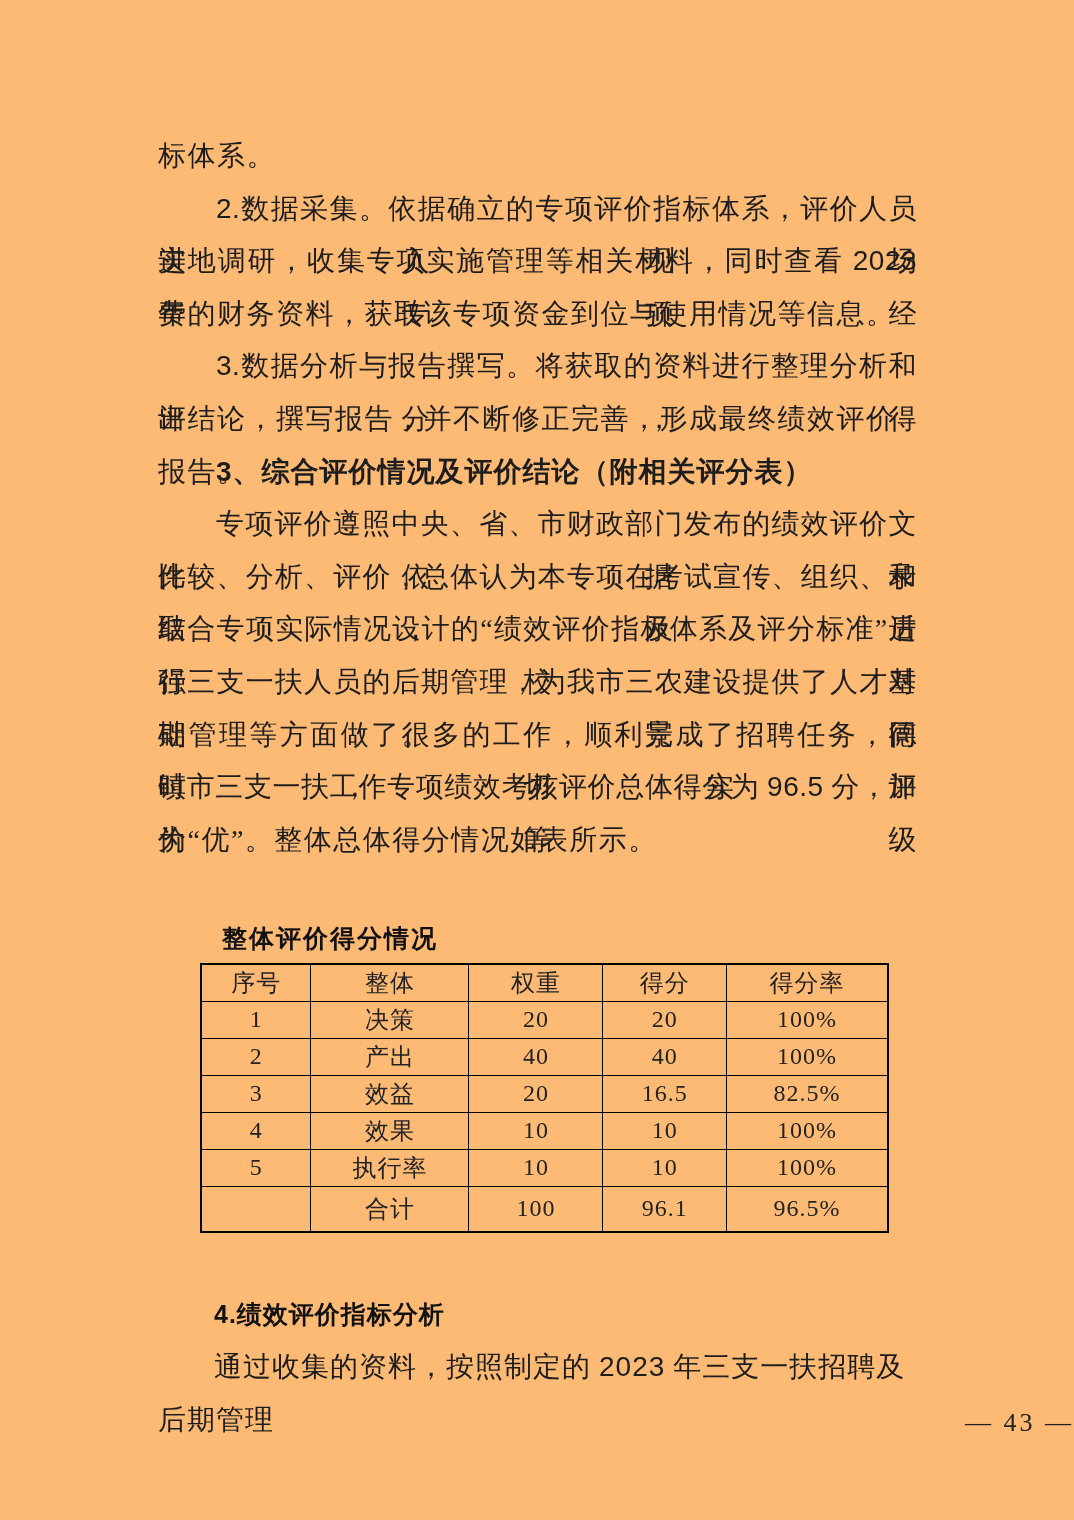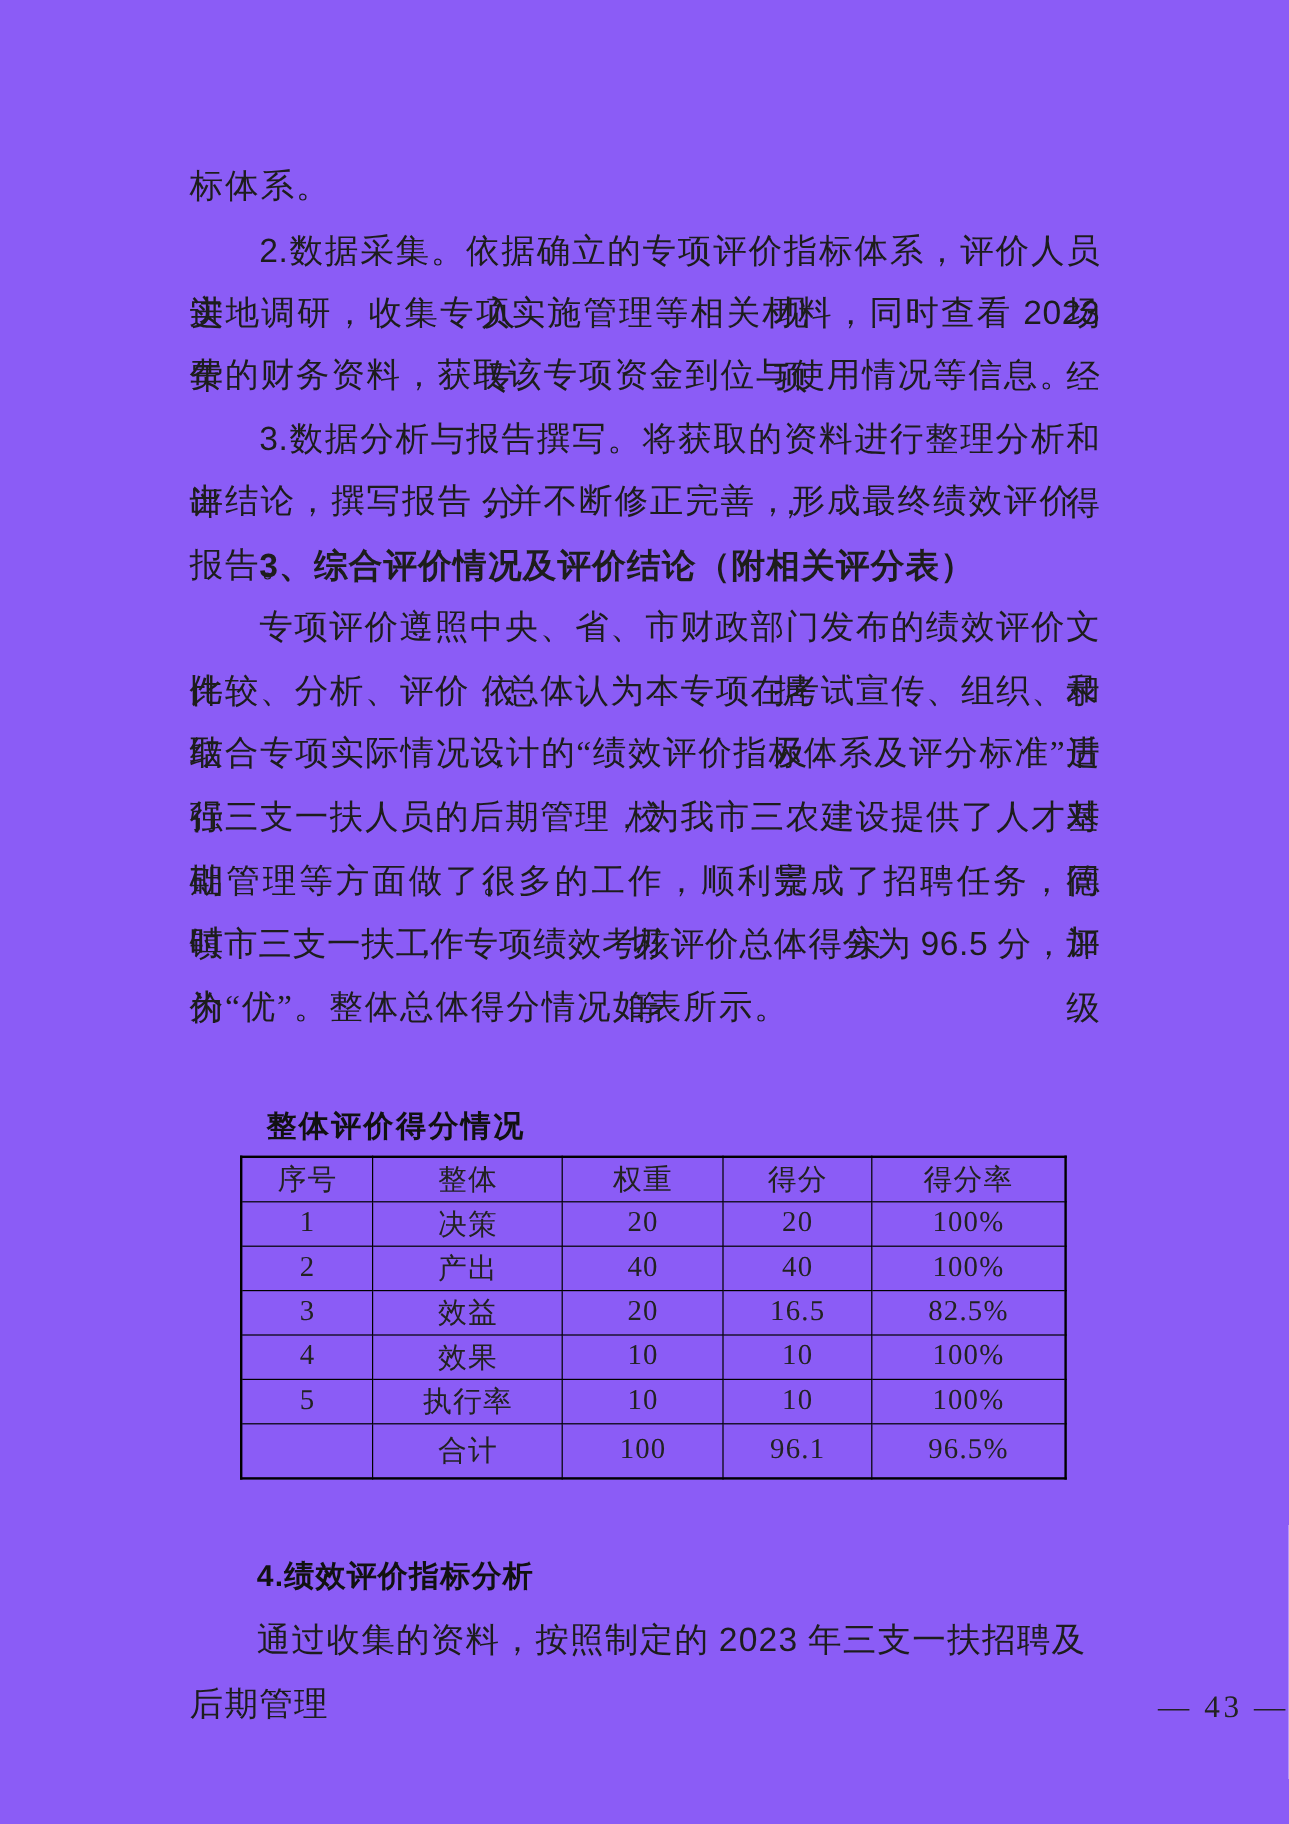--- a/index.html
+++ b/index.html
@@ -1,20 +1,20 @@
 <!DOCTYPE html>
 <html><head>
 <meta charset="utf-8">
 <style>
   html, body { margin: 0; padding: 0; background: #ffffff; }
   .page {
     position: relative;
     width: 1074px;
     height: 1520px;
-    background: #8b5cf6;
+    background: #fdba74;
     color: #1d1d1d;
     font-family: "Liberation Serif", "DejaVu Serif", serif;
     overflow: hidden;
   }
   .content {
     position: absolute;
     left: 158px;
     top: 130px;
     width: 759px;
   }

